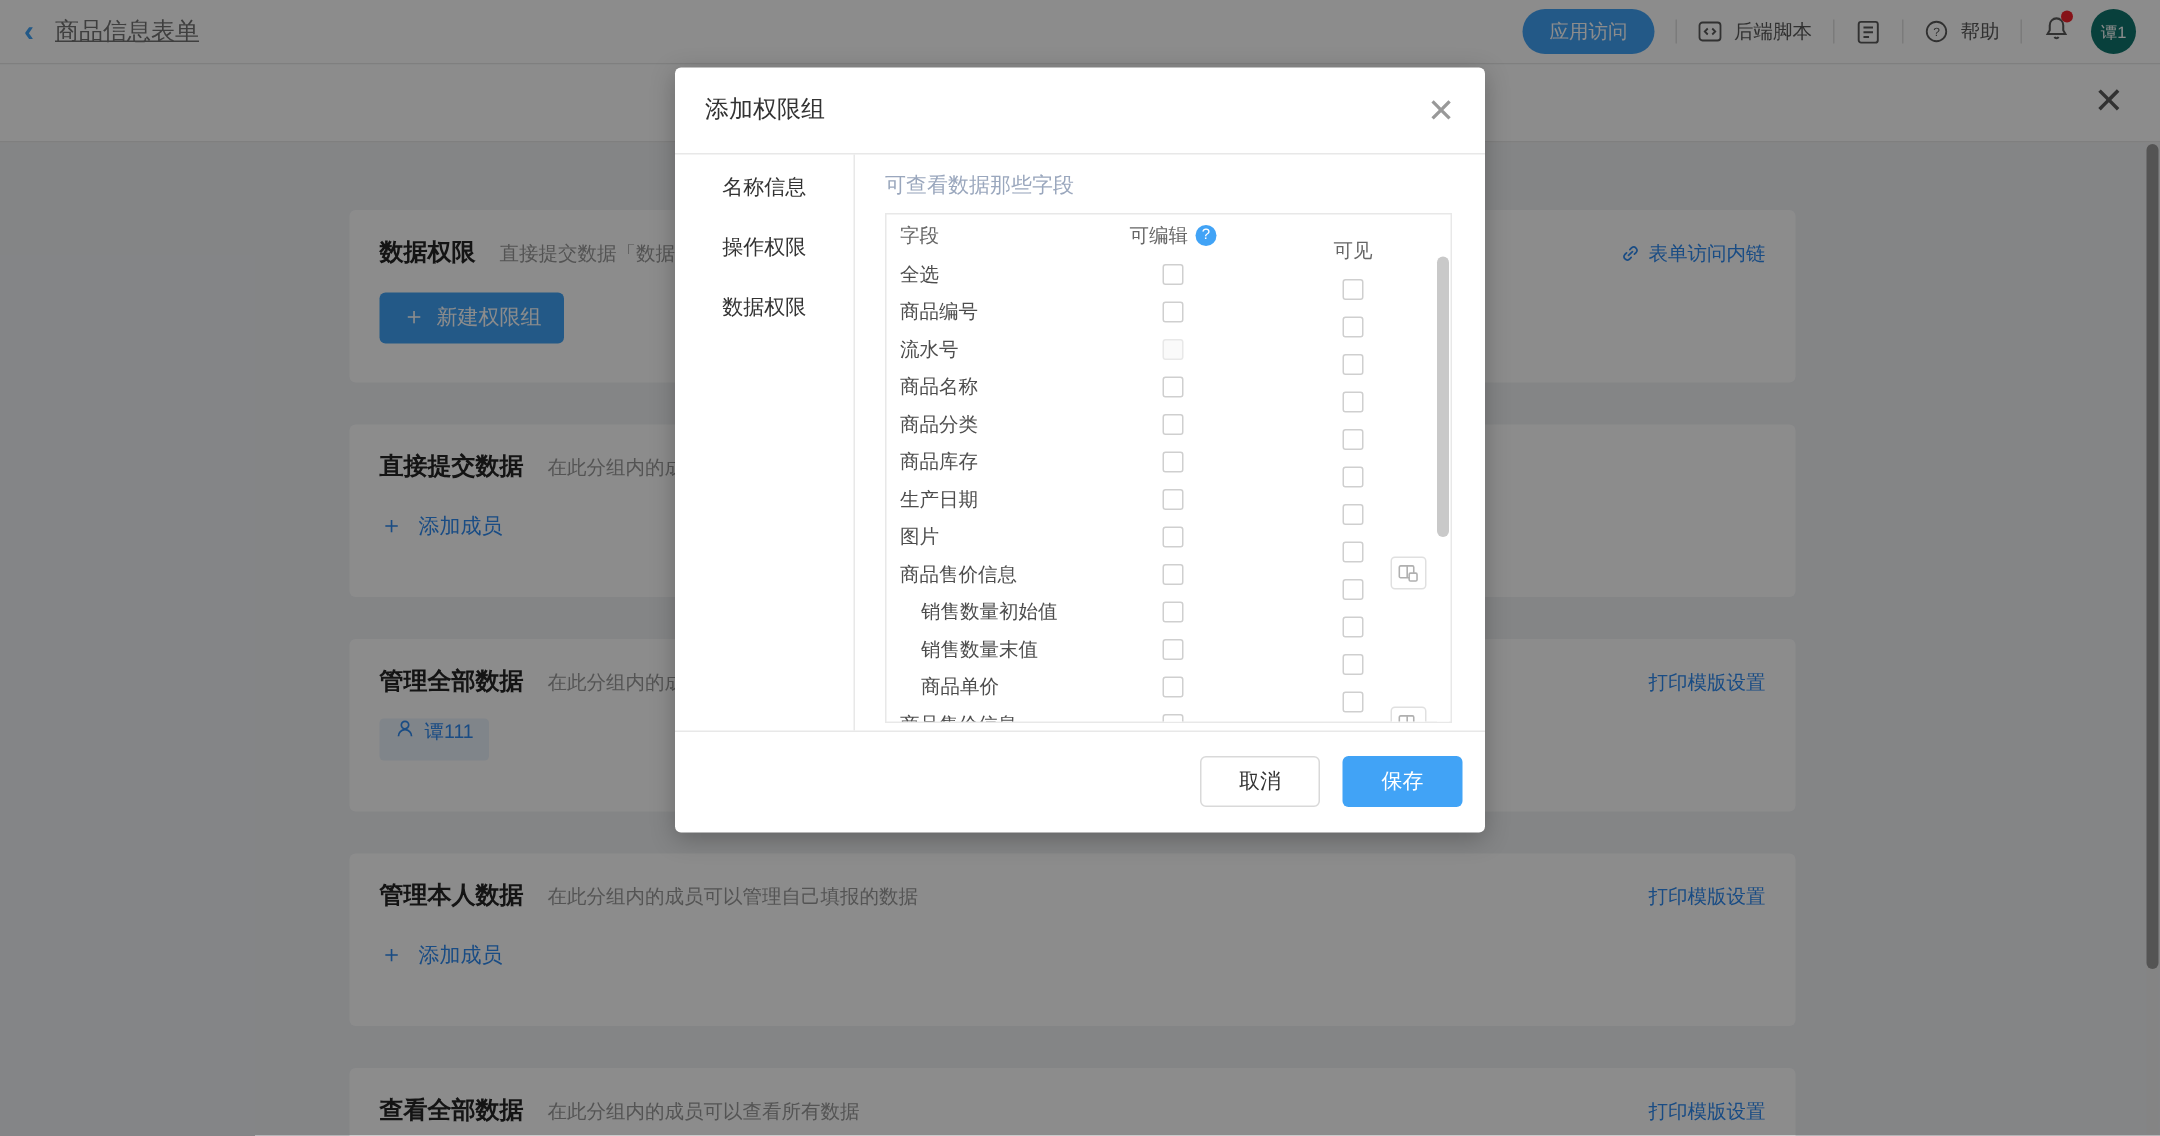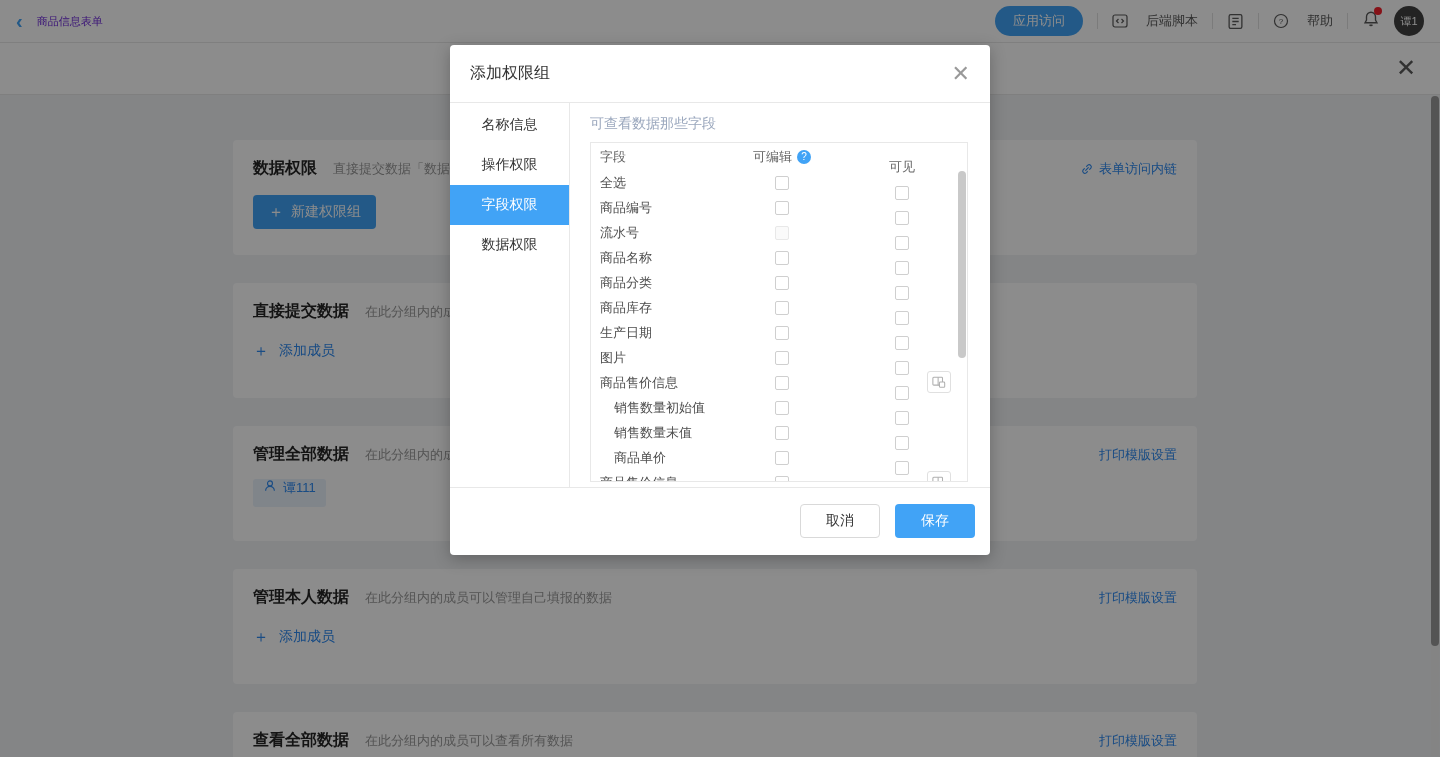--- a/index.html
+++ b/index.html
@@ -3,30 +3,30 @@
 <meta charset="utf-8">
 <style>
   * { margin:0; padding:0; box-sizing:border-box; }
   html,body { width:1440px; height:757px; overflow:hidden; }
   body { font-family:"Liberation Sans","DejaVu Sans",sans-serif; background:#fff; position:relative; }
 
   
   .topbar { position:absolute; left:0; top:0; width:1440px; height:43px; background:#fff;
             border-bottom:1px solid #e8e8e8; display:flex; align-items:center; padding:0 16px; z-index:1; }
   .back-ic { color:#41a3f6; font-size:20px; line-height:1; margin-right:14px; cursor:pointer; font-weight:bold; }
-  .tb-title { font-size:11px; color:#6d28d9; }
+  .tb-title { font-size:16px; color:#737373;text-decoration:underline; }
   .tb-right { margin-left:auto; display:flex; align-items:center; gap:14px; }
   .pill-btn { background:#41a3f6; color:#fff; font-size:13px; height:30px; padding:12px 18px;
               border-radius:15px; border:none; display:flex; align-items:center; }
   .tb-divider { width:1px; height:16px; background:#e0e0e0; }
-  .tb-item { display:flex; align-items:center; gap:18px; color:#595959; font-size:13px; }
+  .tb-item { display:flex; align-items:center; gap:8px; color:#595959; font-size:13px; }
   .tb-ic svg { display:block; }
   .bell-wrap { position:relative; }
   .bell-dot { position:absolute; right:-2px; top:-3px; width:8px; height:8px; border-radius:50%; background:#f5222d; }
-  .avatar { width:30px; height:30px; border-radius:50%; background:#404040; color:#fff;
+  .avatar { width:30px; height:30px; border-radius:50%; background:#0f766e; color:#fff;
             font-size:11px; display:flex; align-items:center; justify-content:center; }
 
   
   .drawer { position:absolute; left:0; top:43px; width:1440px; height:714px; background:#f0f2f5; z-index:1; }
   .drawer-header { height:52px; background:#fff; border-bottom:1px solid #e8e8e8; position:relative; }
   .drawer-close { position:absolute; right:24px; top:13px; font-size:24px; line-height:1; color:#595959; cursor:pointer; }
   .drawer-body { padding:45px 0 0 233px; }
   .card { width:964px; background:#fff; border-radius:4px; margin-bottom:28px; padding:18px 20px; position:relative; height:115px; }
   .card-head { display:flex; align-items:center; }
   .card-title { font-size:16px; font-weight:bold; color:#262626; }
@@ -213,21 +213,20 @@
 
 <div class="modal">
   <div class="modal-header">
     <span class="modal-title">添加权限组</span>
     <span class="modal-close">✕</span>
   </div>
   <div class="modal-body">
     <div class="tabs-col">
       <div class="tab-item">名称信息</div>
       <div class="tab-item">操作权限</div>
-      <div class="tab-item active">字段权限</div>
       <div class="tab-item">数据权限</div>
     </div>
     <div class="fields-panel">
       <div class="panel-label">可查看数据那些字段</div>
       <div class="field-table">
         <div class="ft-inner">
           <div class="ft-row ft-header">
             <span class="ft-name">字段</span>
             <span class="ft-cell-edit">
               <span>可编辑</span>

